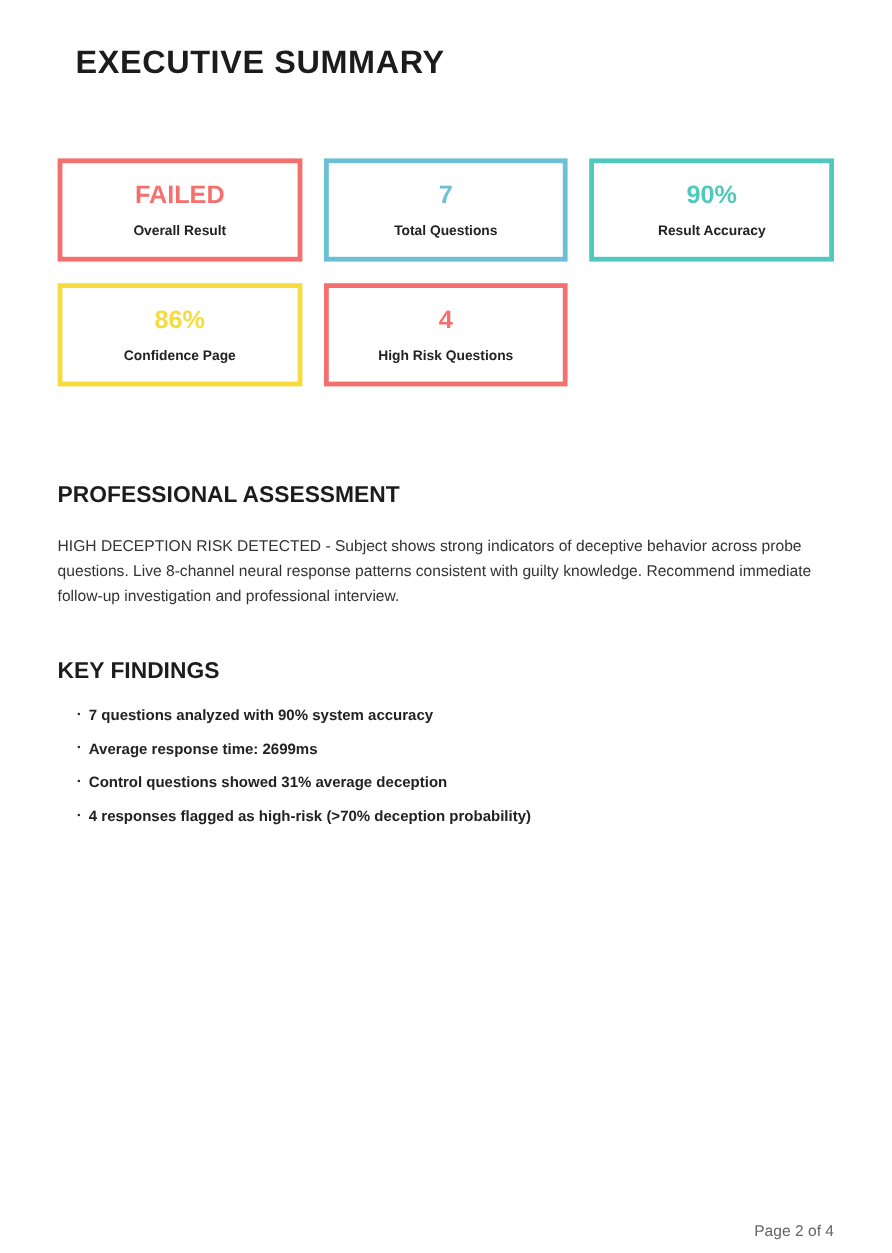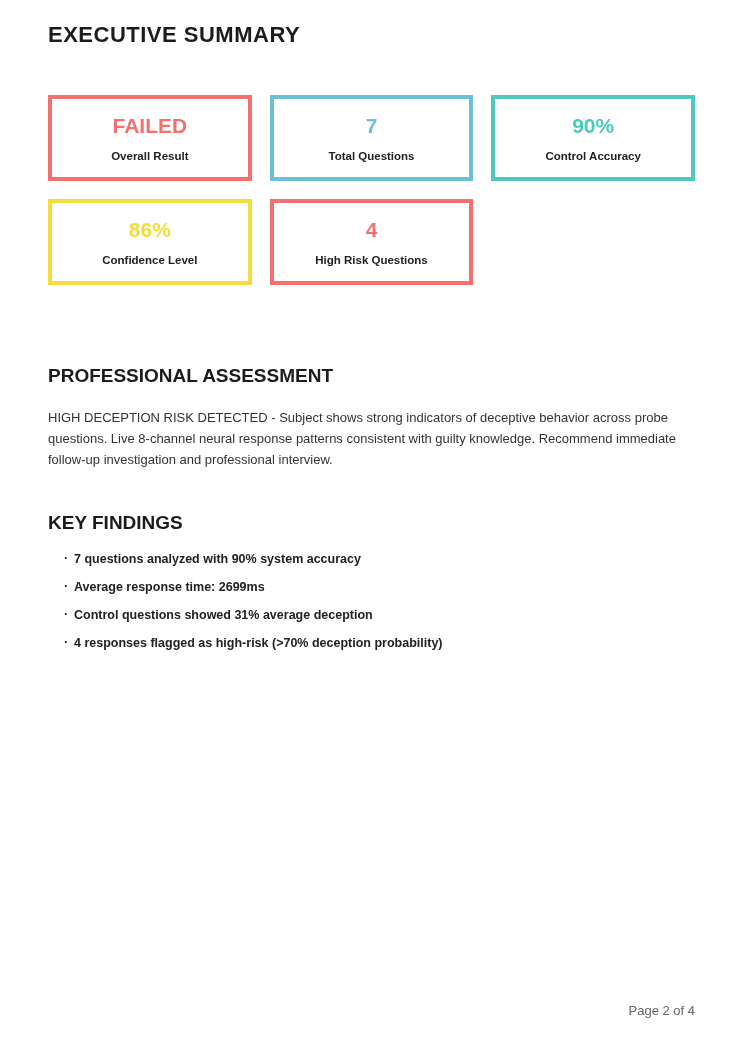--- a/index.html
+++ b/index.html
@@ -16,32 +16,32 @@
     overflow: hidden;
   }
   .page {
     position: relative;
     width: 743px;
     height: 1044px;
     box-sizing: border-box;
     padding: 0 48px;
   }
   .doc-title {
-    font-size: 22px;
+    font-size: 27px;
     font-weight: bold;
     letter-spacing: 0.5px;
     color: #1c1c1c;
-    margin: 0;
+    margin: 15px;
     padding-top: 22px;
   }
   .cards {
     display: grid;
     grid-template-columns: repeat(3, 1fr);
     gap: 18px 18px;
-    margin-top: 47px;
+    margin-top: 64px;
   }
   .card {
     border: 4px solid #cccccc;
     height: 86px;
     box-sizing: border-box;
     display: flex;
     flex-direction: column;
     align-items: center;
     justify-content: center;
     background: #ffffff;
@@ -116,25 +116,25 @@
     <div class="card" style="border-color: rgb(244, 112, 110);">
       <div class="card-value" style="color: rgb(244, 112, 110);">FAILED</div>
       <div class="card-label">Overall Result</div>
     </div>
     <div class="card" style="border-color: rgb(107, 192, 214);">
       <div class="card-value" style="color: rgb(107, 192, 214);">7</div>
       <div class="card-label">Total Questions</div>
     </div>
     <div class="card" style="border-color: rgb(79, 201, 190);">
       <div class="card-value" style="color: rgb(79, 201, 190);">90%</div>
-      <div class="card-label">Control Accuracy</div>
+      <div class="card-label">Result Accuracy</div>
     </div>
     <div class="card" style="border-color: rgb(245, 220, 60);">
       <div class="card-value" style="color: rgb(245, 220, 60);">86%</div>
-      <div class="card-label">Confidence Level</div>
+      <div class="card-label">Confidence Page</div>
     </div>
     <div class="card" style="border-color: rgb(244, 112, 110);">
       <div class="card-value" style="color: rgb(244, 112, 110);">4</div>
       <div class="card-label">High Risk Questions</div>
     </div>
   </div>
 
   <div id="assessment-section">
     <h2 class="section-title">PROFESSIONAL ASSESSMENT</h2>
     <p class="body-text">HIGH DECEPTION RISK DETECTED - Subject shows strong indicators of deceptive behavior across probe questions. Live 8-channel neural response patterns consistent with guilty knowledge. Recommend immediate follow-up investigation and professional interview.</p>

